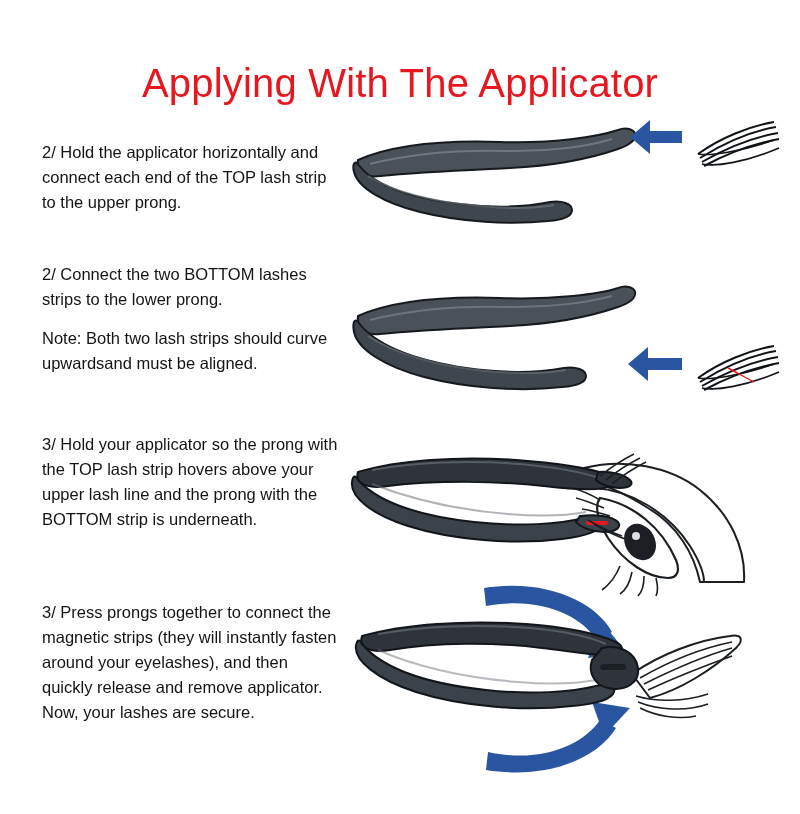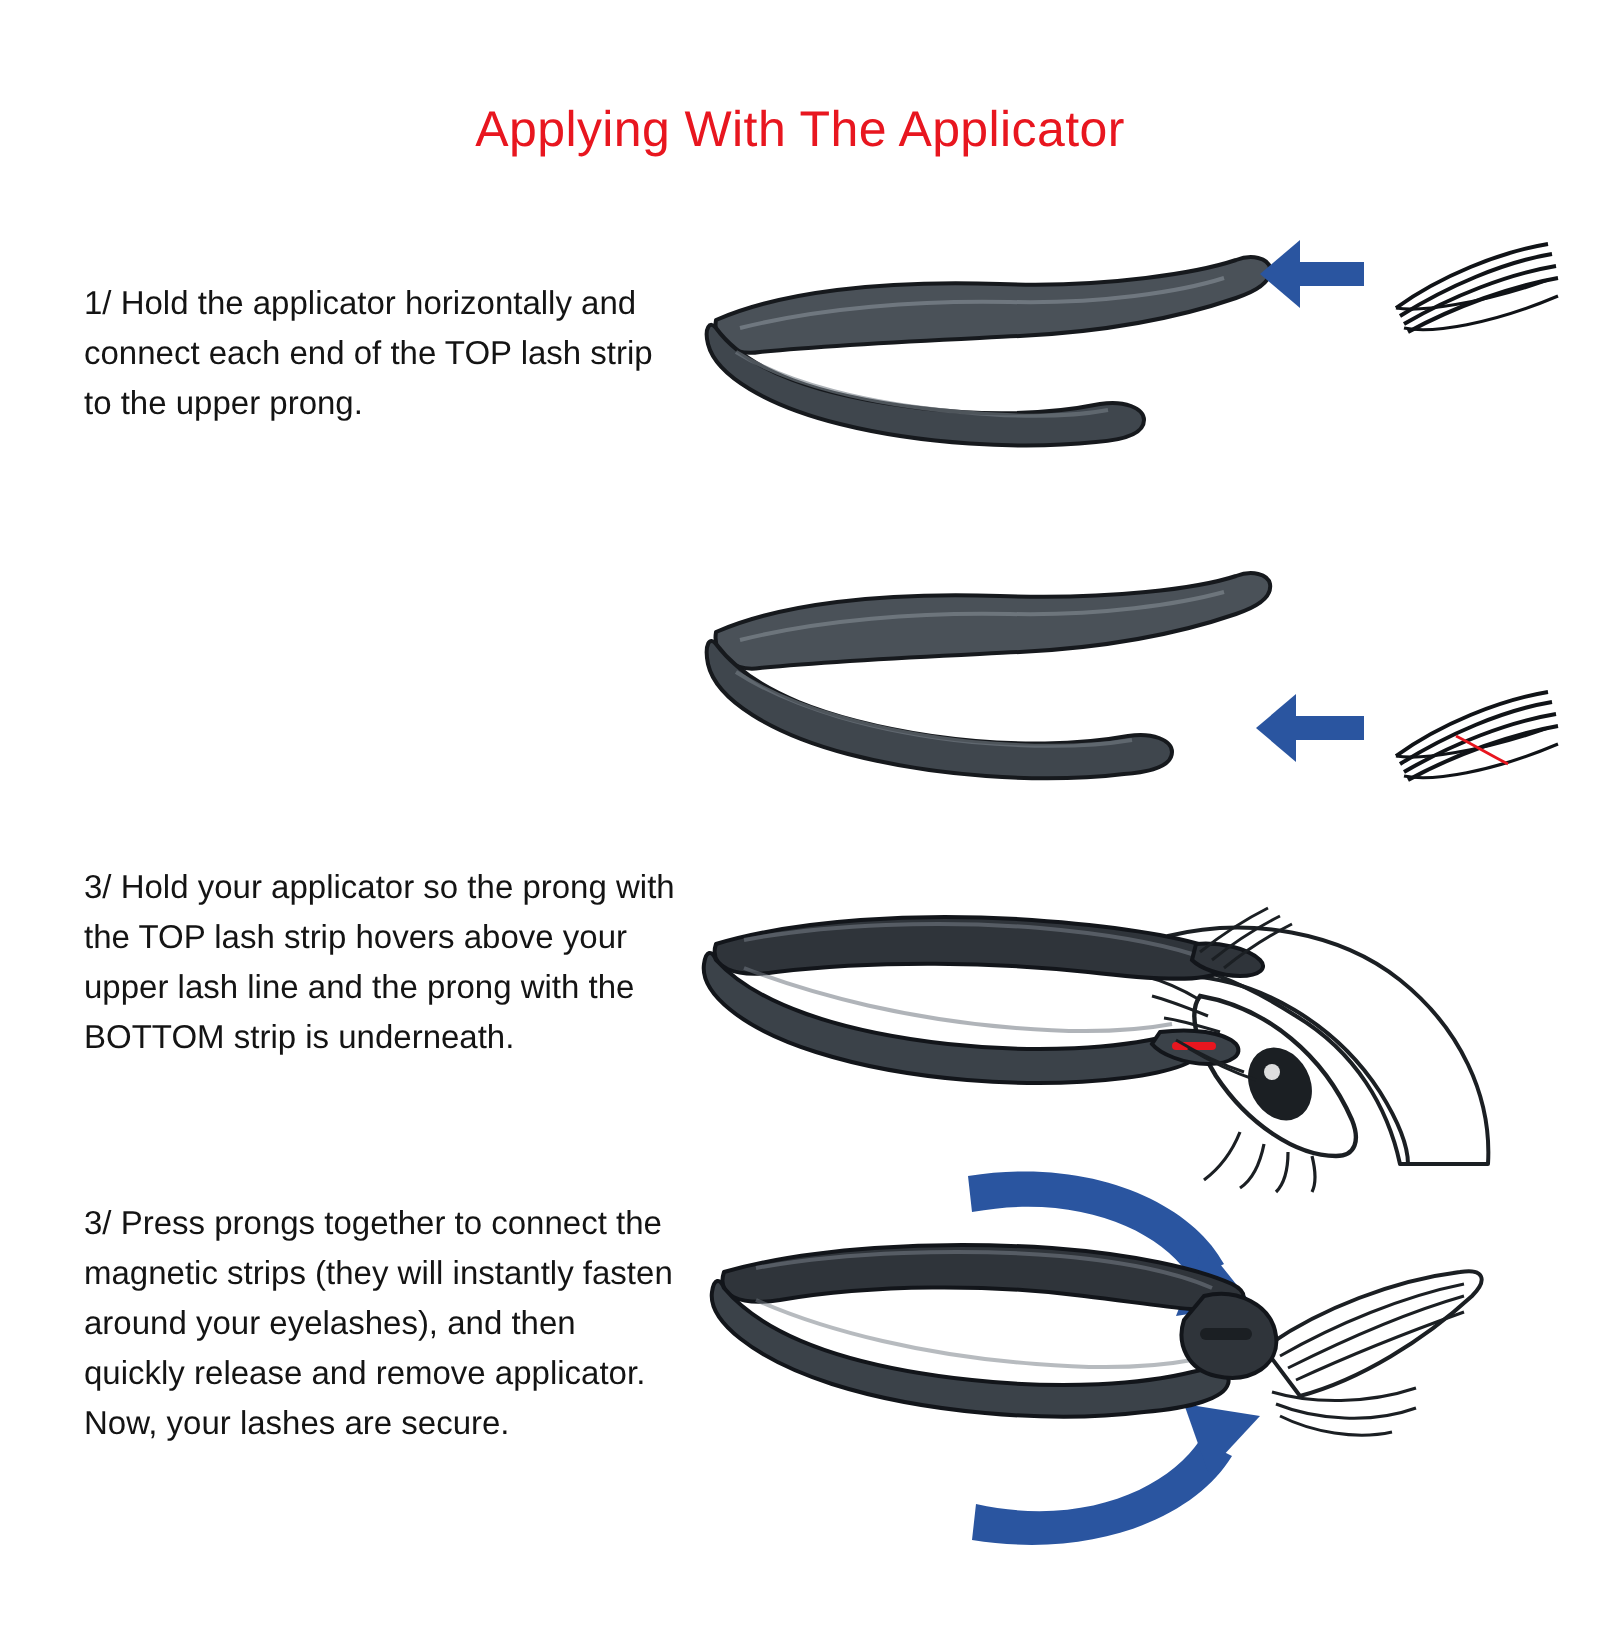--- a/index.html
+++ b/index.html
@@ -14,21 +14,21 @@
     font-family: "Liberation Sans", sans-serif;
     color: #1a1a1a;
     overflow: hidden;
   }
   .page-title {
     position: absolute;
     top: 34px;
     left: 0;
     width: 800px;
     text-align: center;
-    font-size: 25px;
+    font-size: 40px;
     font-weight: normal;
     color: #e8161f;
     letter-spacing: 0.2px;
   }
   .step {
     position: absolute;
   }
   .step-text {
     position: absolute;
     font-size: 16.5px;
@@ -47,21 +47,21 @@
   }
   svg { display: block; overflow: visible; }
 </style>
 </head>
 <body>
 
 <h1 class="page-title">Applying With The Applicator</h1>
 
 <div class="step" style="top:130px;left:0;width:800px;height:110px;">
   <div class="step-text" style="top:10px;">
-    <p>1/ Hold the applicator horizontally and connect each end of the TOP lash strip to the upper prong.</p>
+    <p>2/ Hold the applicator horizontally and connect each end of the TOP lash strip to the upper prong.</p>
   </div>
 
   <div class="art" style="top:-10px;left:350px;width:430px;height:120px;">
     <svg width="430" height="120" viewBox="0 0 430 120">
 
       <g>
         <path d="M8 40 C40 26, 90 20, 150 22 C205 24, 250 16, 268 10 C276 7, 284 9, 285 14 C286 20, 280 25, 268 29 C236 40, 200 46, 160 48 C120 50, 70 52, 30 56 C18 58, 6 52, 8 40 Z" fill="#4a5158" stroke="#16191d" stroke-width="2" stroke-linejoin="round"></path>
         <path d="M20 44 C60 34, 110 30, 155 31 C200 32, 240 26, 262 19" fill="none" stroke="#7c848c" stroke-width="2" opacity="0.75"></path>
         <path d="M8 44 C24 66, 60 78, 110 84 C150 89, 180 86, 200 82 C212 80, 222 84, 222 90 C222 97, 212 100, 198 101 C160 105, 110 102, 70 92 C34 83, 8 68, 4 52 C2 44, 5 40, 8 44 Z" fill="#3f464d" stroke="#16191d" stroke-width="2" stroke-linejoin="round"></path>
         <path d="M18 56 C44 72, 84 82, 130 86 C162 89, 188 88, 204 85" fill="none" stroke="#757d85" stroke-width="2" opacity="0.6"></path>
@@ -79,20 +79,24 @@
         <path d="M352 42 C376 28, 404 17, 428 13"></path>
         <path d="M354 46 C378 33, 406 23, 429 19"></path>
         <path d="M348 34 C360 36, 390 32, 424 20" stroke-width="1.6"></path>
         <path d="M352 44 C366 47, 396 42, 429 28" stroke-width="1.6"></path>
       </g>
     </svg>
   </div>
 </div>
 
 <div class="step" style="top:262px;left:0;width:800px;height:140px;">
+  <div class="step-text" style="top:0;">
+    <p>2/ Connect the two BOTTOM lashes strips to the lower prong.</p>
+    <p>Note: Both two lash strips should curve upwardsand must be aligned.</p>
+  </div>
 
   <div class="art" style="top:20px;left:350px;width:430px;height:120px;">
     <svg width="430" height="120" viewBox="0 0 430 120">
       <g>
         <path d="M8 34 C40 20, 90 14, 150 16 C205 18, 250 12, 268 6 C276 3, 284 5, 285 10 C286 16, 280 21, 268 25 C236 36, 200 42, 160 44 C120 46, 70 48, 30 52 C18 54, 6 46, 8 34 Z" fill="#4a5158" stroke="#16191d" stroke-width="2" stroke-linejoin="round"></path>
         <path d="M20 38 C60 28, 110 24, 155 25 C200 26, 240 20, 262 14" fill="none" stroke="#7c848c" stroke-width="2" opacity="0.7"></path>
         <path d="M8 40 C26 64, 64 78, 116 86 C158 92, 192 90, 214 86 C226 84, 236 88, 236 94 C236 101, 226 104, 212 105 C170 110, 116 106, 74 95 C36 85, 8 68, 4 50 C2 40, 5 36, 8 40 Z" fill="#3f464d" stroke="#16191d" stroke-width="2" stroke-linejoin="round"></path>
         <path d="M18 54 C46 72, 88 84, 136 89 C170 92, 198 91, 216 88" fill="none" stroke="#757d85" stroke-width="2" opacity="0.6"></path>
       </g>
       <g>

